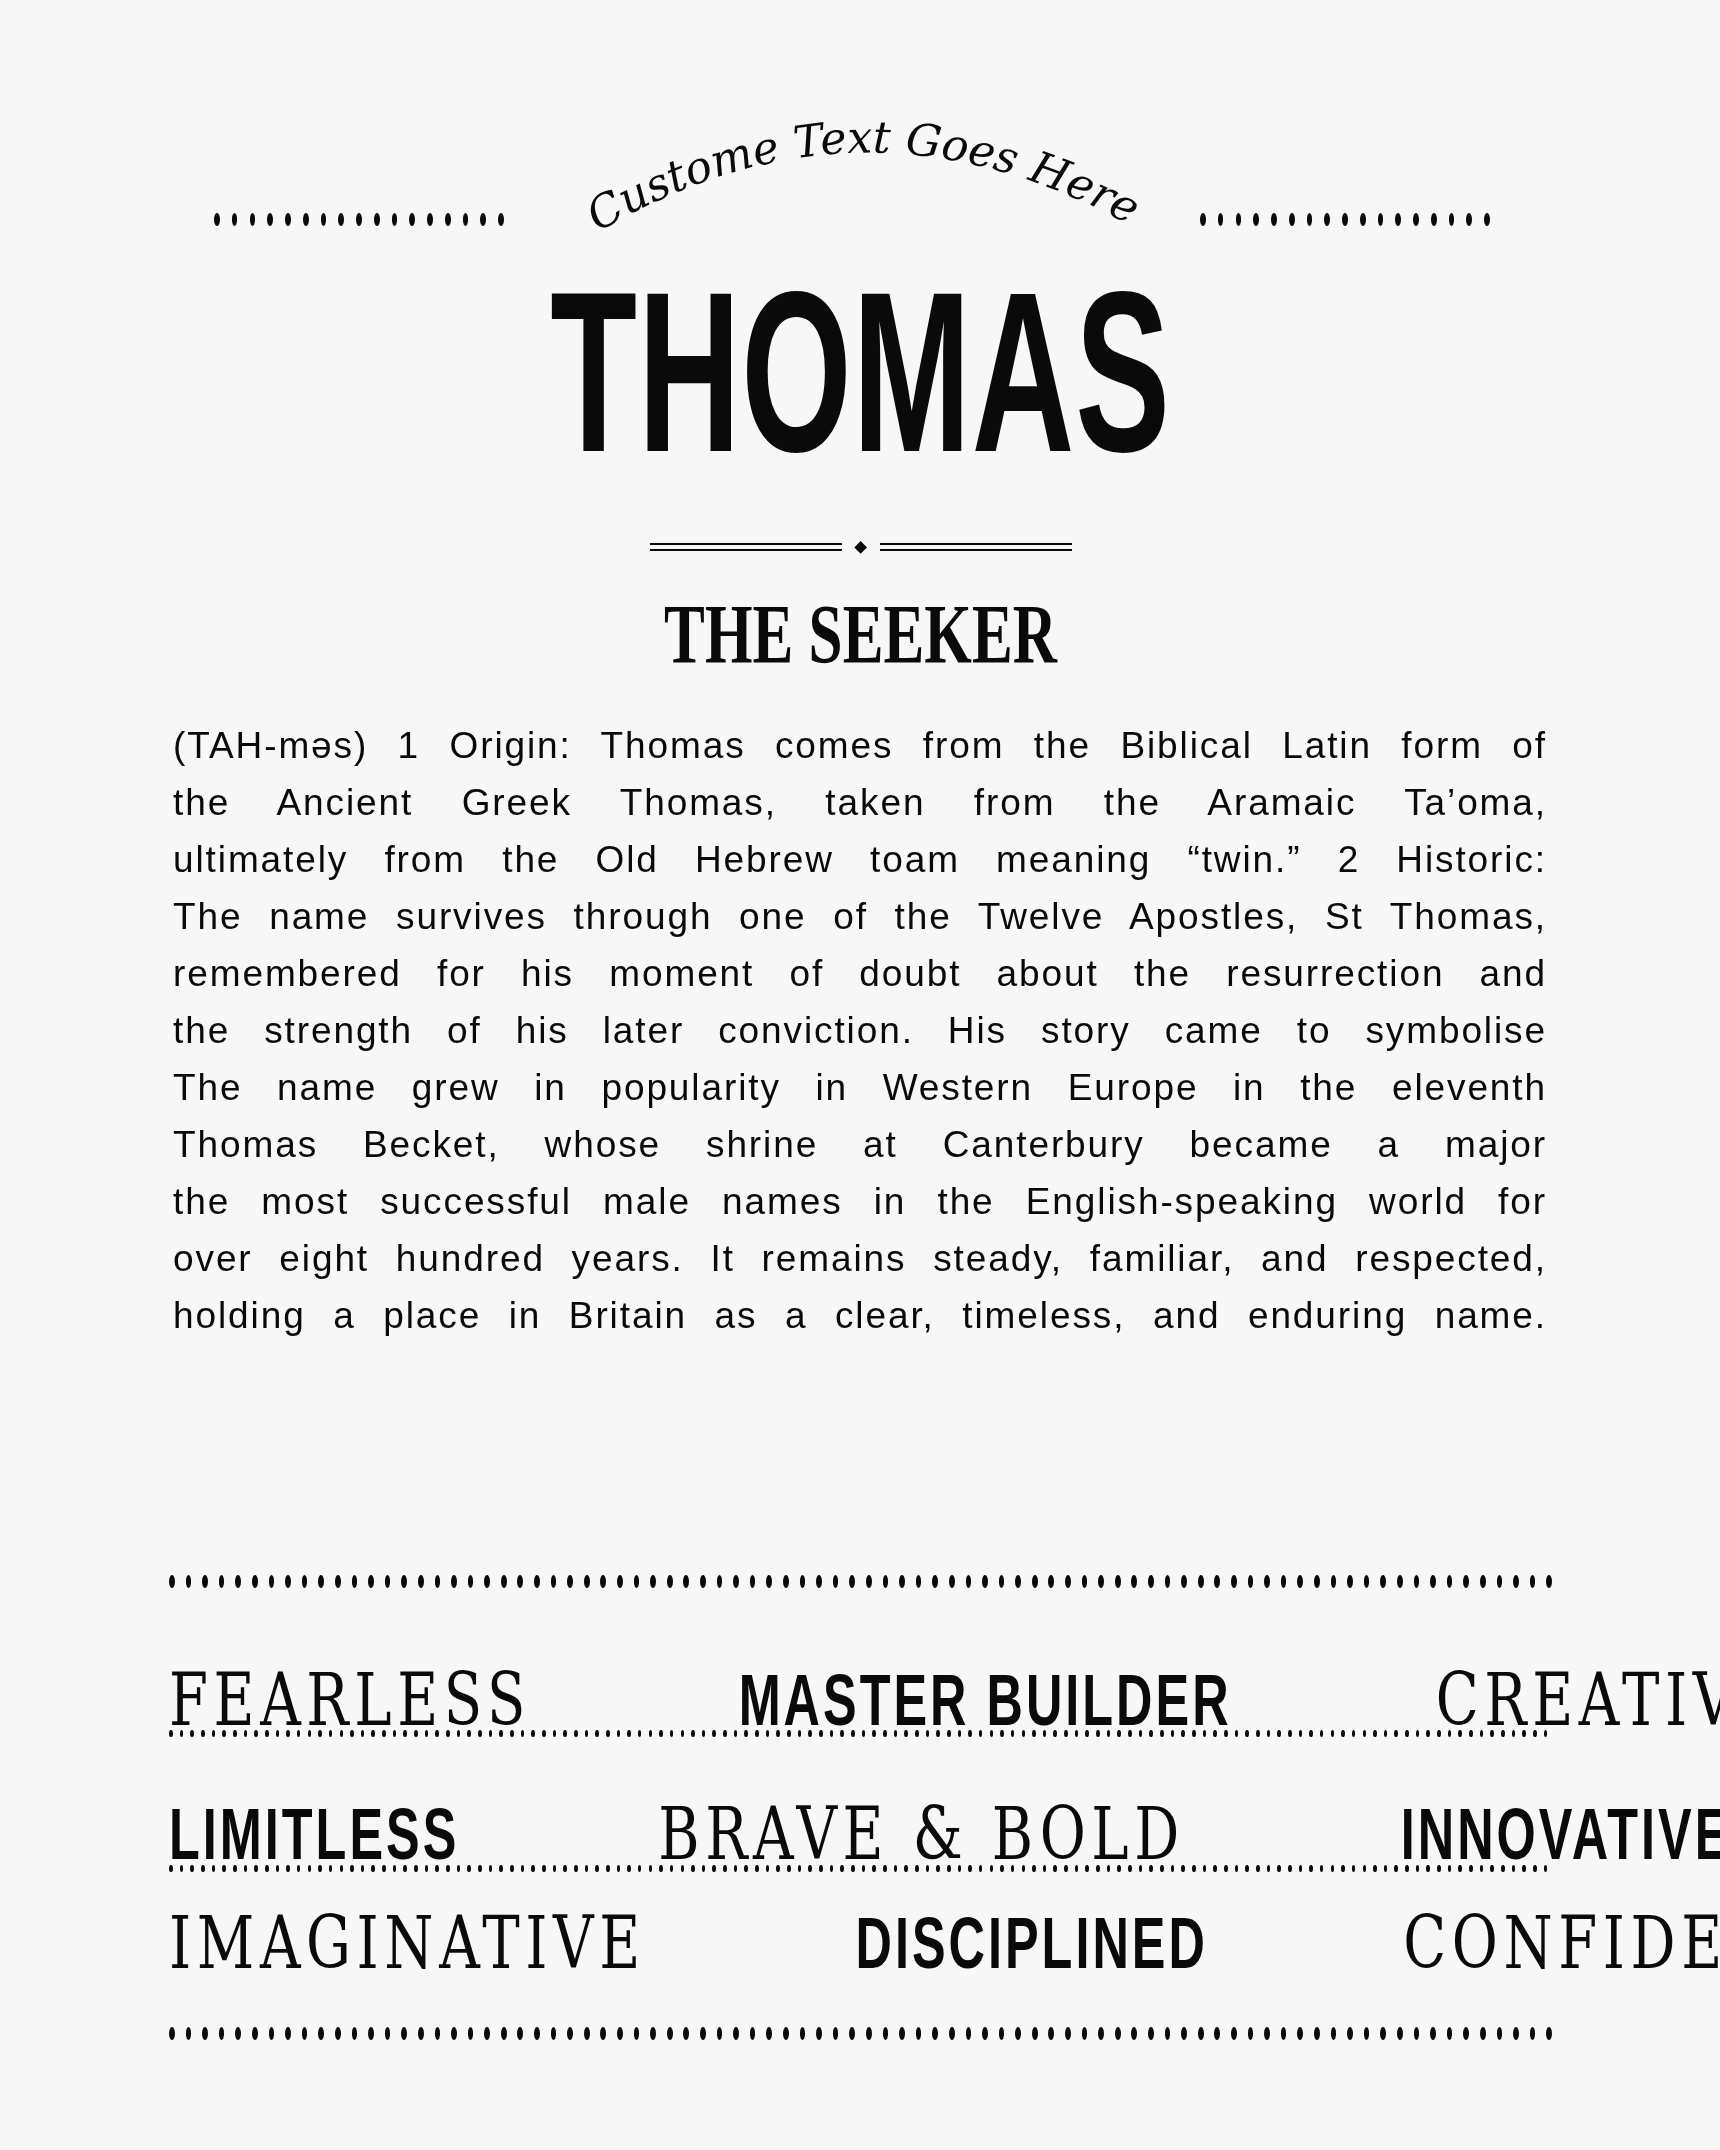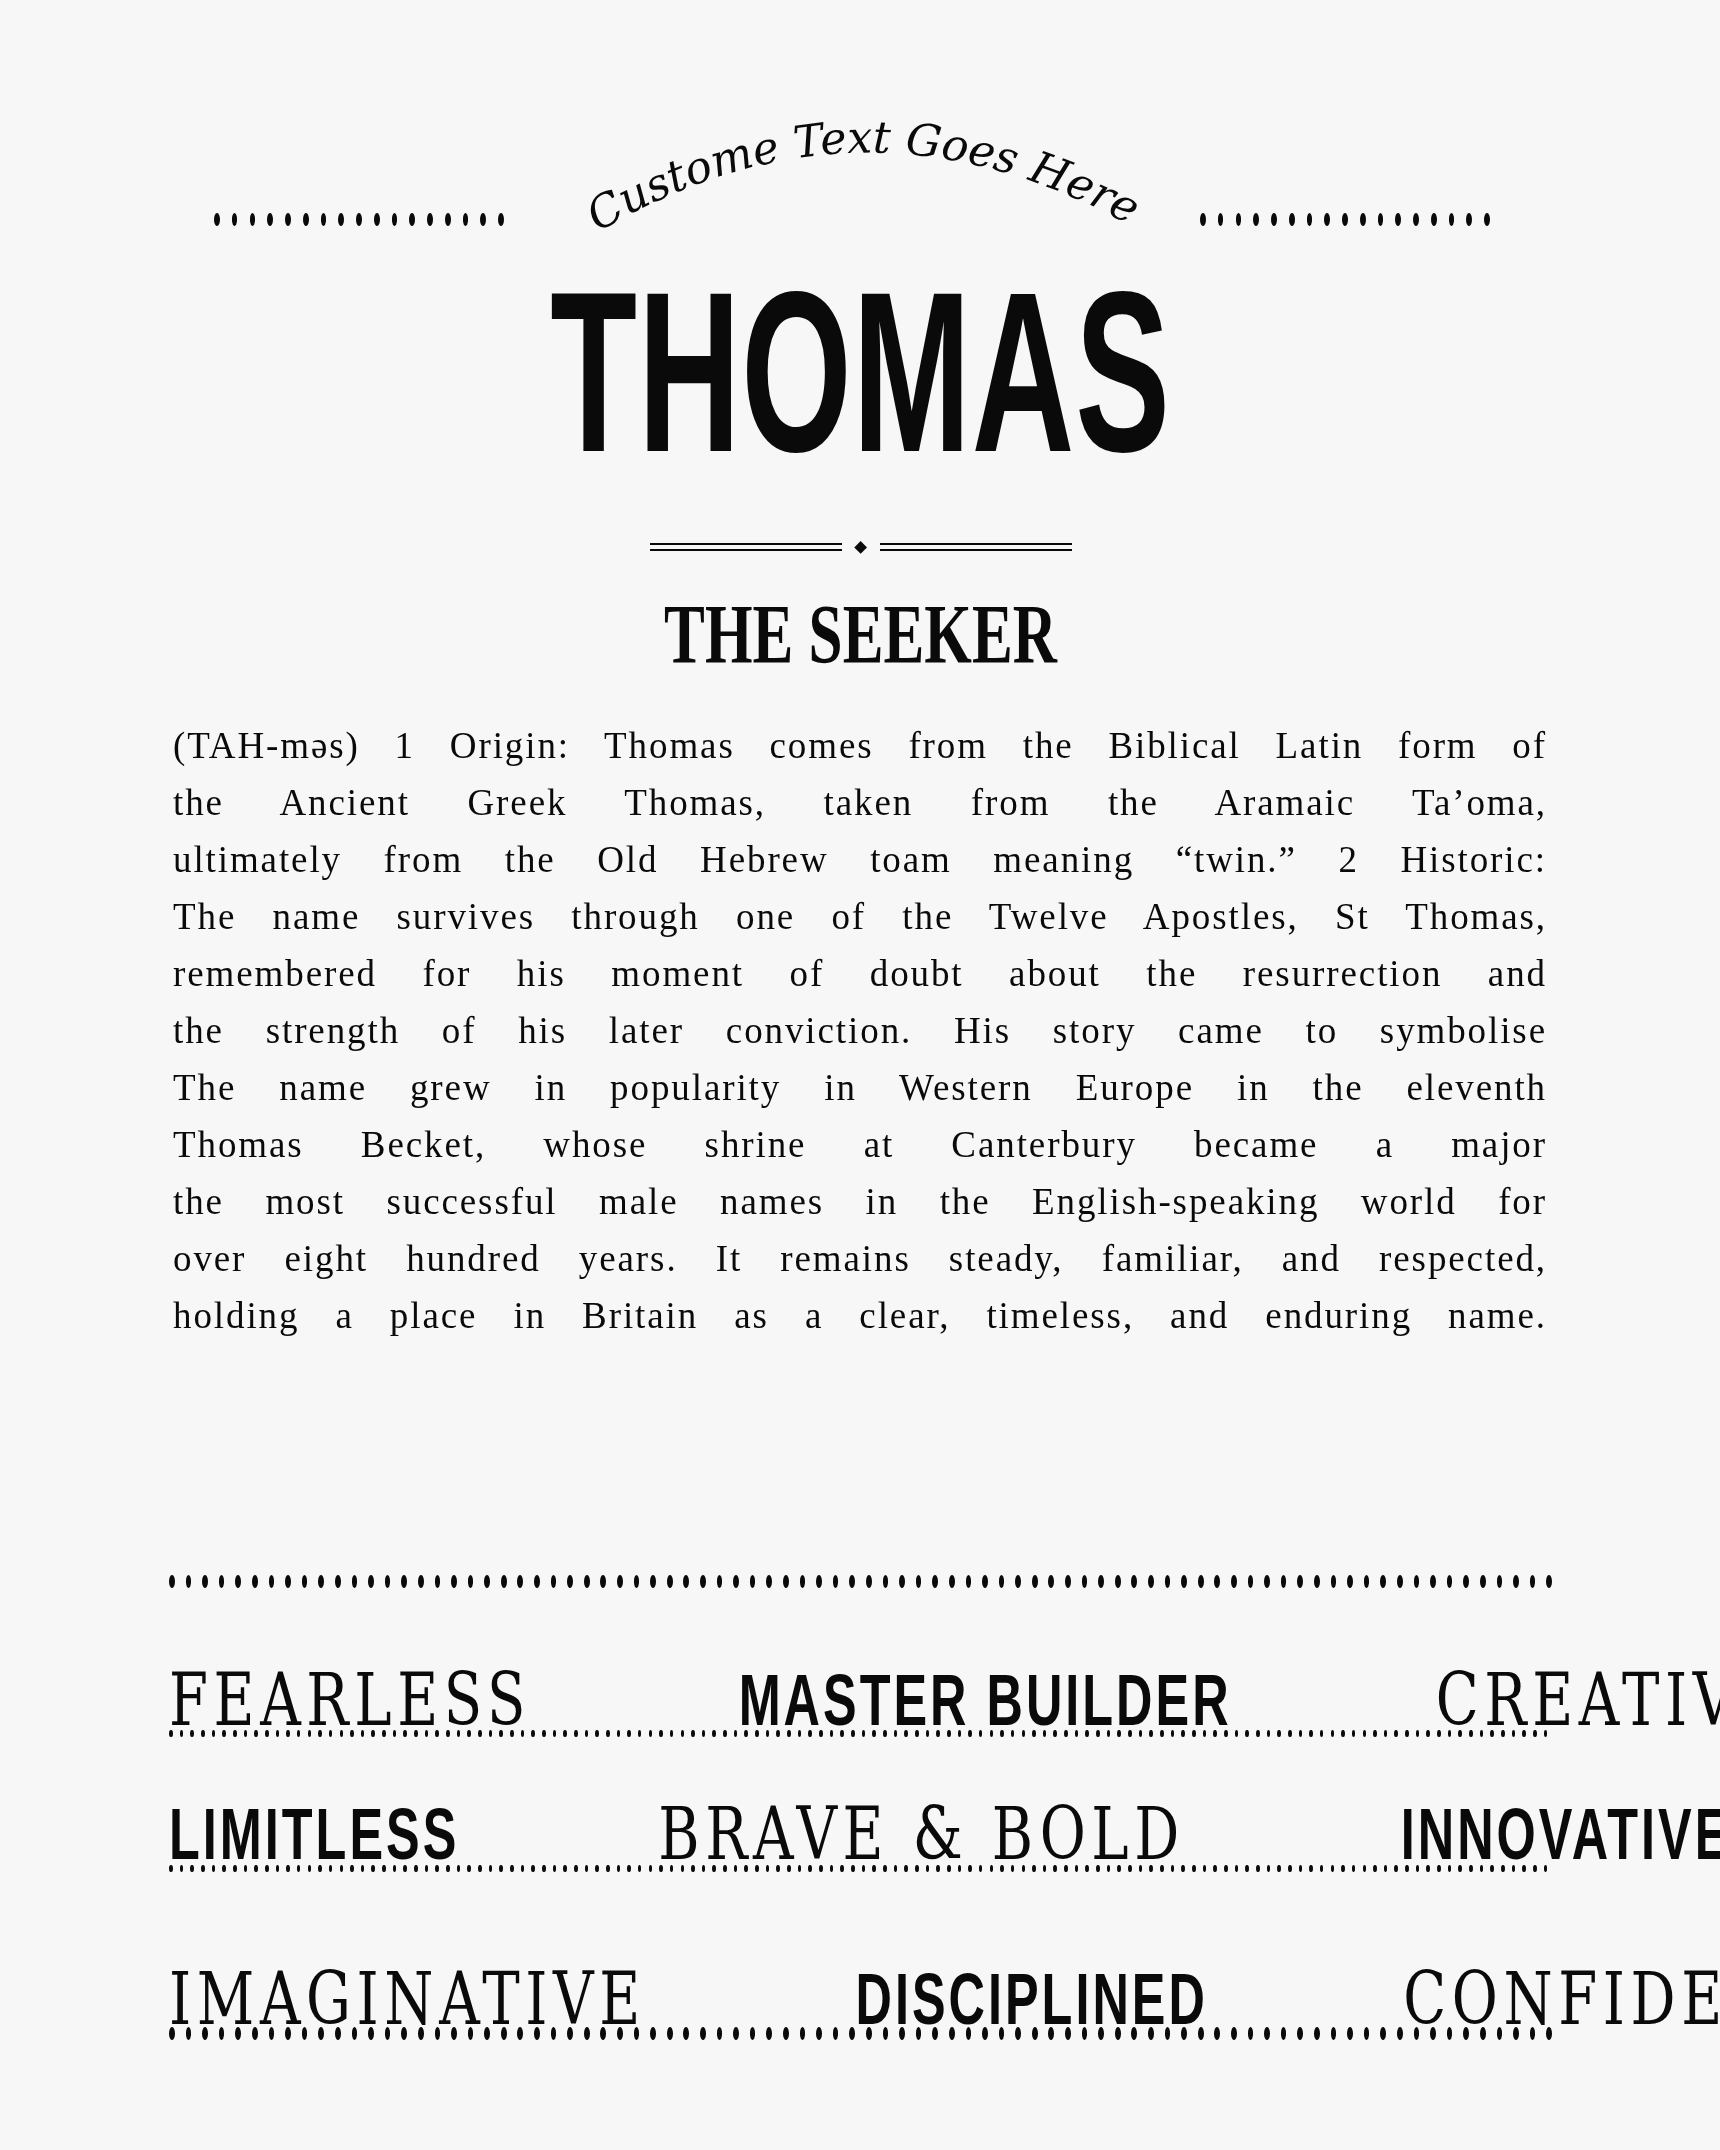--- a/index.html
+++ b/index.html
@@ -59,21 +59,21 @@
     font-weight: 700;
     font-size: 85px;
     line-height: 93px;
     transform: scaleX(0.72);
     transform-origin: center;
   }
 
   
   .body-text {
     left: 173px; top: 717px; width: 1374px;
-    font-family: Liberation Serif, serif;
+    font-family: Liberation Sans, sans-serif;
     font-size: 37px;
     line-height: 57px;
     letter-spacing: 1.9px;
     text-align: justify;
     text-align-last: justify;
   }
   .body-text .ln { display: block; text-align: justify; text-align-last: justify; white-space: nowrap; }
 
   .mid-dots-big { left: 169px; top: 1574px; width: 1384px; height: 14.3px; }
   .bottom-dots-big { left: 169px; top: 2026px; width: 1384px; height: 14.3px; }
@@ -98,21 +98,21 @@
     font-family: "Liberation Sans", sans-serif;
     font-weight: 700;
     letter-spacing: 4.3px;
     transform: scaleX(0.70);
   }
   .trait-row .w.lft { transform-origin: left center; }
   .trait-row .w.mid { transform-origin: center center; }
   .trait-row .w.rgt { transform-origin: right center; }
   .row1 { top: 1629px; margin-top: 32px; }
   .row2 { top: 1762px; margin-top: 33px; }
-  .row3 { top: 1960px; }
+  .row3 { top: 1904px; }
 </style>
 </head>
 <body>
 
 <svg class="abs script-arc" viewBox="0 0 840 190">
   <defs>
     <path id="arcPath" d="M 60 170 Q 420 -40 790 160" fill="none"></path>
   </defs>
   <text>
     <textPath href="#arcPath" startOffset="50%" text-anchor="middle" id="arcText">Custome Text Goes Here</textPath>

